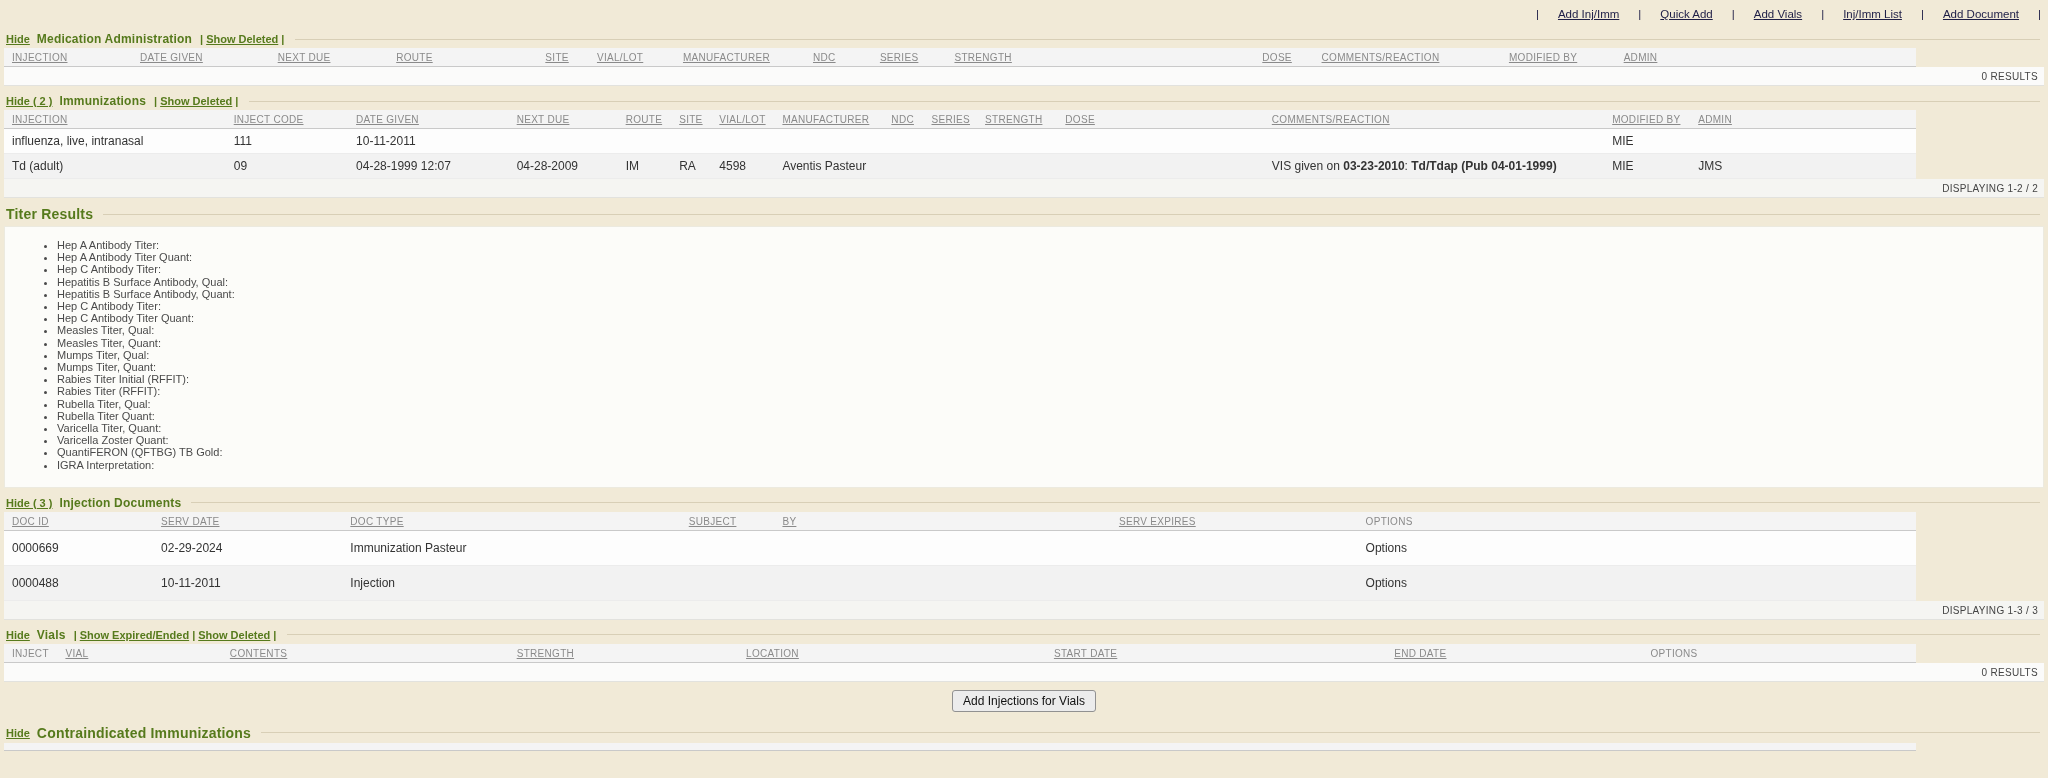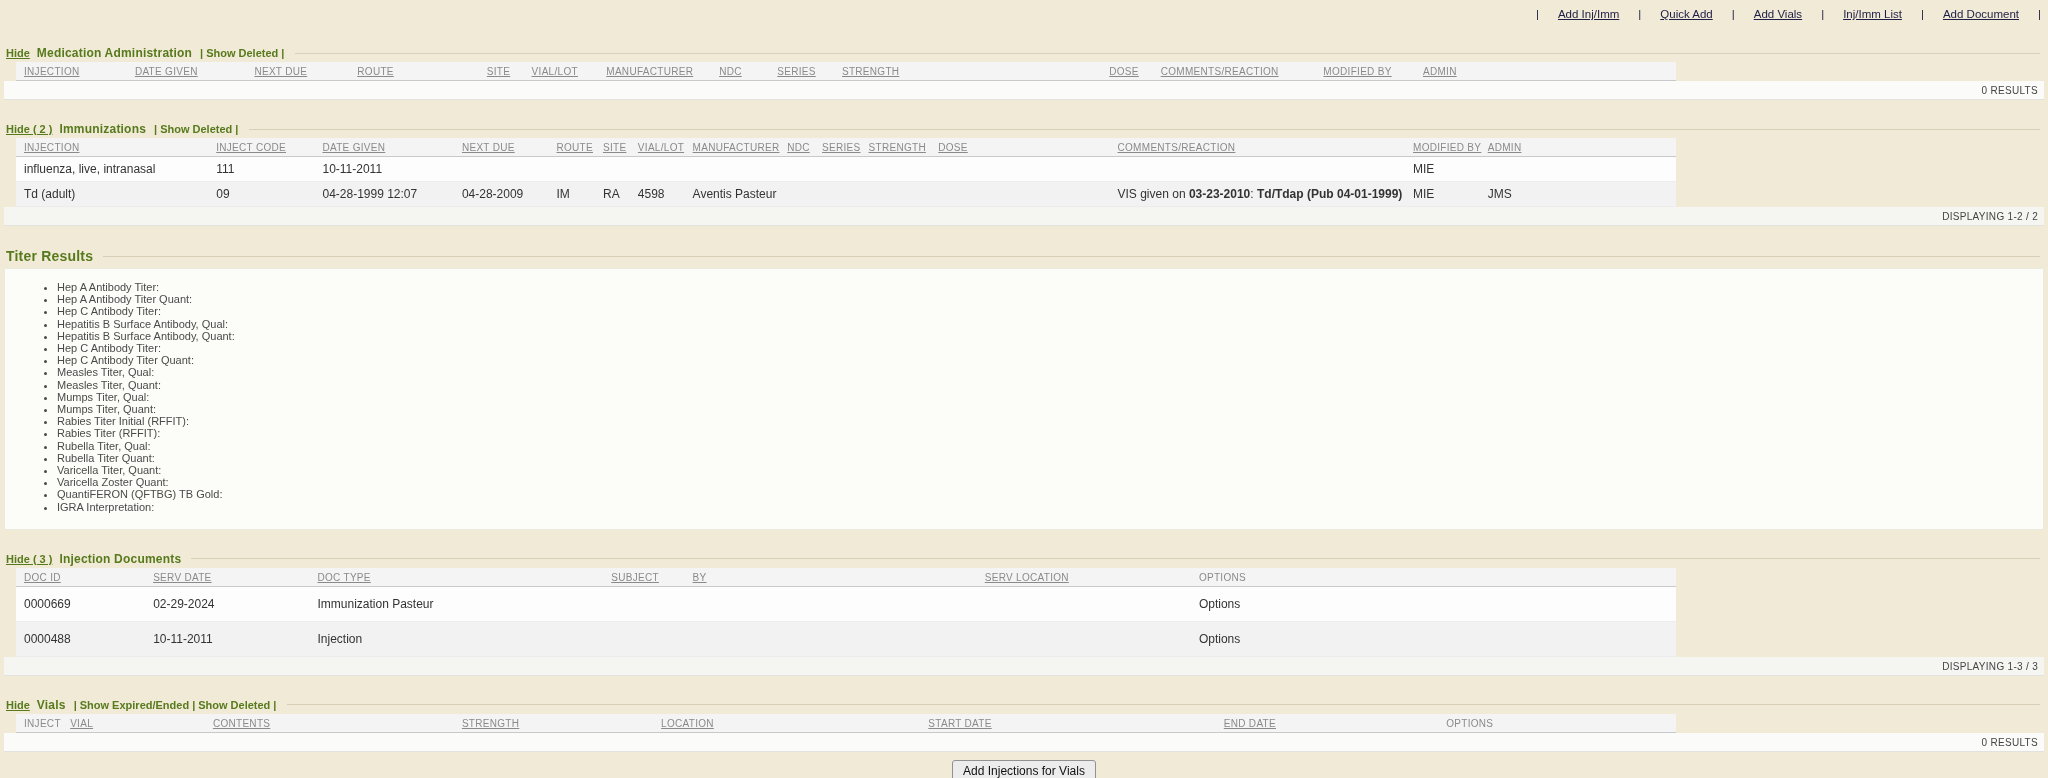--- a/index.html
+++ b/index.html
@@ -9,30 +9,30 @@
     font-family:"Liberation Sans","DejaVu Sans",sans-serif;
     color:#333;
   }
   
   .topbar{display:flex;justify-content:flex-end;align-items:center;
     padding:6px 6px 2px 0;font-size:11.5px;color:#1e1e46;height:16px}
   .topbar a{color:#1e1e46;text-decoration:underline;margin:0 18px;cursor:pointer}
   .topbar .pipe{color:#1e1e46;margin:0 1px}
   
   .sec-head{display:flex;align-items:center;white-space:nowrap;
-    padding:2px 6px 2px 6px;margin-top:20px}
+    padding:2px 6px 2px 6px;margin-top:6px}
   .hide-link{color:#567a1c;font-weight:bold;font-size:11px;
     text-decoration:underline;margin-right:7px;cursor:pointer}
   .sec-title{color:#567a1c;font-weight:bold;font-size:12px;letter-spacing:.2px}
   .sec-links{color:#567a1c;font-size:11px;font-weight:bold;margin-left:7px}
-  .sec-links a{color:#567a1c;cursor:pointer;margin:0 2px}
+  .sec-links a{color:#567a1c;text-decoration:underline;cursor:pointer;margin:0 2px}
   .sec-links .pipe{margin:0 1px}
   .sec-rule{flex:1;border-top:1px solid #d8cfb6;height:0;margin-left:10px;margin-right:2px}
   
-  table.grid{width:1660px;margin:0 16px;border-collapse:collapse;
+  table.grid{width:1912px;margin:0 4px;border-collapse:collapse;
     table-layout:fixed;background:#fdfdfd;font-size:12px}
   table.grid thead th{
     background:#f4f4f4;color:#8a8a8a;font-size:10px;font-weight:normal;
     text-align:left;padding:4px 6px 3px 6px;border-bottom:1px solid #c9c9c9;
     letter-spacing:.3px;white-space:nowrap;overflow:hidden}
   table.grid thead th:first-child{padding-left:8px}
   table.grid thead th .sort{text-decoration:underline;cursor:pointer}
   table.grid tbody td{
     padding:5px 6px;border-bottom:1px solid #ececec;color:#333;
     white-space:nowrap;overflow:hidden}
@@ -245,21 +245,21 @@
       <col style="width:12.9%">
       <col style="width:29.1%">
   </colgroup>
   <thead>
       <tr>
         <th><span class="sort">DOC ID</span></th>
         <th><span class="sort">SERV DATE</span></th>
         <th><span class="sort">DOC TYPE</span></th>
         <th><span class="sort">SUBJECT</span></th>
         <th><span class="sort">BY</span></th>
-        <th><span class="sort">SERV LOCATION</span></th>
+        <th><span class="sort">SERV EXPIRES</span></th>
         <th><span>OPTIONS</span></th>
       </tr>
     </thead>
     <tbody>
       <tr>
         <td>0000669</td>
         <td>02-29-2024</td>
         <td>Immunization Pasteur</td>
         <td></td>
         <td></td>

